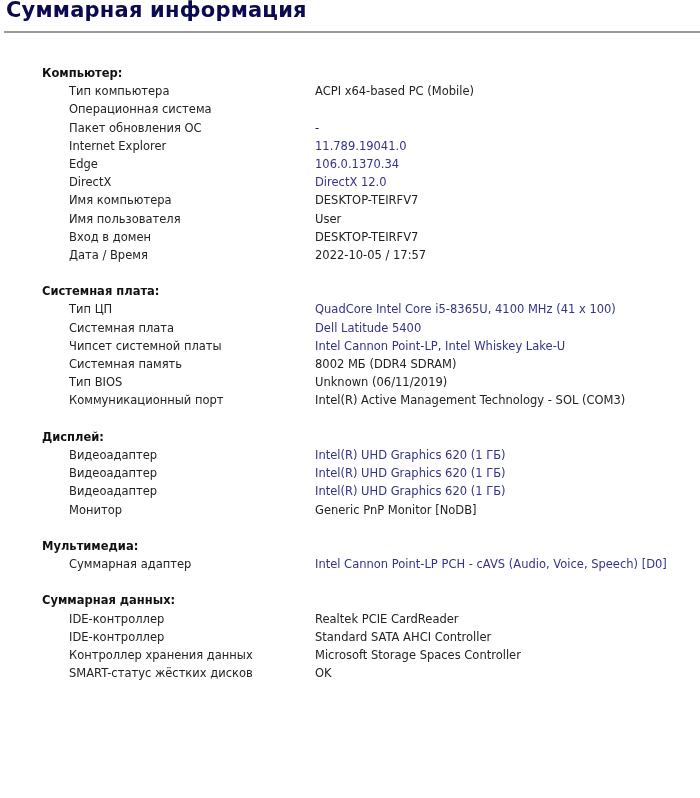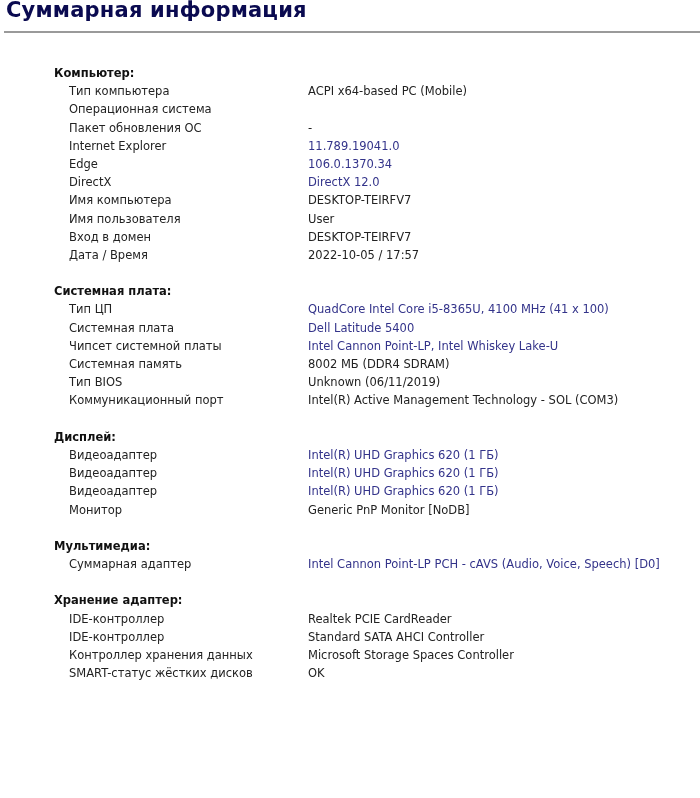--- a/index.html
+++ b/index.html
@@ -15,26 +15,26 @@
       letter-spacing: 0.2px; white-space: nowrap;
     }
     .title-rule {
       position: absolute; left: 4px; top: 31px; width: 696px; height: 0;
       border-top: 2px solid #9a9a9a;
     }
     .content { position: absolute; left: 0; top: 64px; width: 700px; }
     .section { margin-bottom: 18.2px; }
     .section-header {
       height: 18.2px; line-height: 18.2px;
-      padding-left: 54px; font-size: 11.5px; font-weight: bold; color: #111;
+      padding-left: 42px; font-size: 11.5px; font-weight: bold; color: #111;
       white-space: nowrap;
     }
     .row { height: 18.2px; line-height: 18.2px; position: relative; font-size: 11.5px; white-space: nowrap; }
     .row .label { position: absolute; left: 69px; color: #222; }
-    .row .value { position: absolute; left: 308px; color: #222; }
+    .row .value { position: absolute; left: 315px; color: #222; }
     .row .value.link { color: #33338a; cursor: pointer; }
   </style>
 </head>
 <body>
 
 <div class="page-title">Суммарная информация</div>
 <div class="title-rule"></div>
 
 <div class="content" id="content">
     <div class="section">
@@ -126,21 +126,21 @@
       </div>
     </div>
     <div class="section">
       <div class="section-header">Мультимедиа:</div>
       <div class="row">
         <span class="label">Суммарная адаптер</span>
         <span class="value link">Intel Cannon Point-LP PCH - cAVS (Audio, Voice, Speech) [D0]</span>
       </div>
     </div>
     <div class="section">
-      <div class="section-header">Хранение адаптер:</div>
+      <div class="section-header">Суммарная данных:</div>
       <div class="row">
         <span class="label">IDE-контроллер</span>
         <span class="value">Realtek PCIE CardReader</span>
       </div>
       <div class="row">
         <span class="label">IDE-контроллер</span>
         <span class="value">Standard SATA AHCI Controller</span>
       </div>
       <div class="row">
         <span class="label">Контроллер хранения данных</span>

